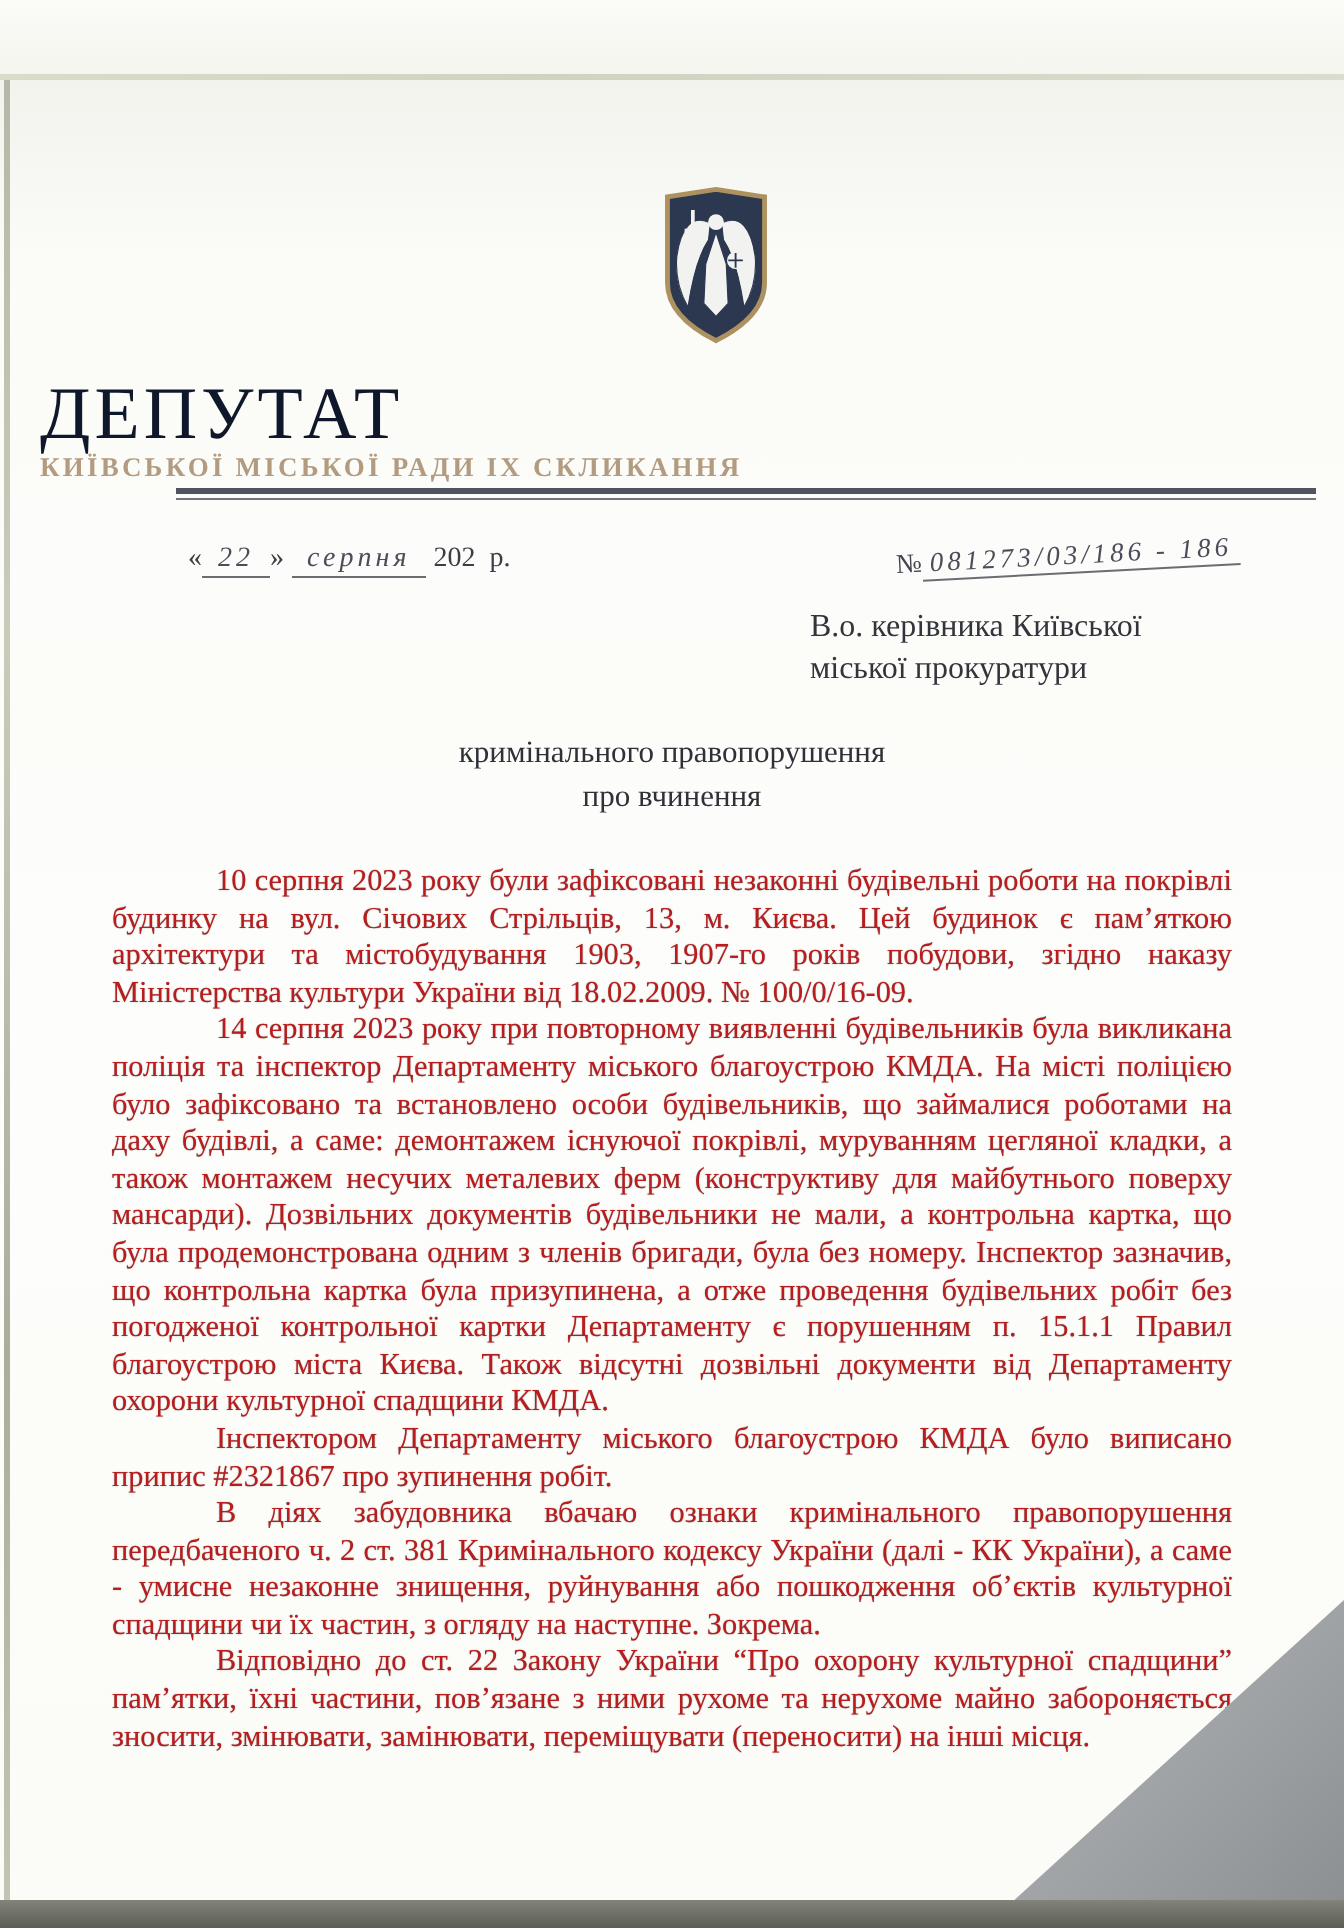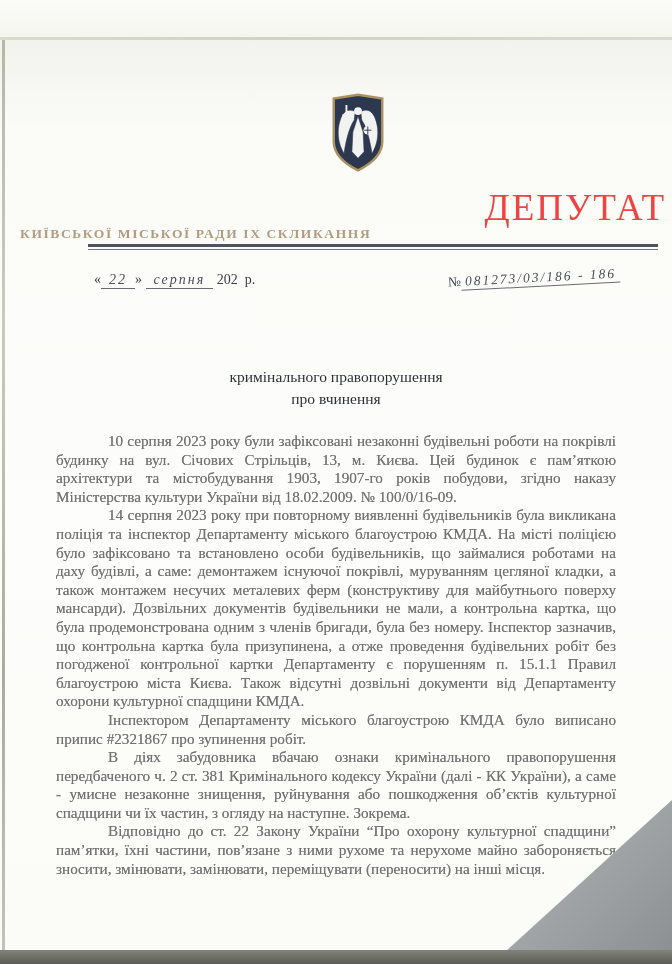--- a/index.html
+++ b/index.html
@@ -22,22 +22,22 @@
   .corner-triangle{
     position:absolute;left:505px;top:800px;width:167px;height:152px;
     clip-path:polygon(100% 0%,100% 100%,0% 100%);
     background:linear-gradient(135deg,#b9bbbc 0%,#a3a6a8 45%,#8d9092 100%);
   }
   .bottom-strip{position:absolute;left:0;top:950px;width:672px;height:14px;
     background:linear-gradient(180deg,#82847c,#5b5d55);}
   
   .emblem{position:absolute;left:330px;top:92px;}
   .doc-title{
-    position:absolute;left:36px;top:186px;width:630px;text-align:right;
-    font-size:37px;letter-spacing:2px;color:#ef4444;font-weight:400;
+    position:absolute;left:20px;top:186px;width:630px;text-align:left;
+    font-size:37px;letter-spacing:2px;color:#0f172a;font-weight:400;
   }
   .doc-subtitle{
     position:absolute;left:20px;top:226px;width:630px;text-align:left;
     font-size:13.5px;letter-spacing:1.6px;color:#b39b80;font-weight:700;
   }
   .double-rule{
     position:absolute;left:88px;top:244px;width:570px;height:2px;
     border-top:3px solid #50545e;border-bottom:1px solid #70747c;
   }
   
@@ -49,21 +49,21 @@
   .number-line .blank{padding:0 4px;}
   
   .addressee{position:absolute;left:405px;top:303px;font-size:16px;line-height:21px;color:#33353c;}
   
   .title-block{position:absolute;left:56px;top:364px;width:560px;text-align:center;color:#2f3138;}
   .title-block .t1{font-size:16.5px;font-weight:700;letter-spacing:.5px;}
   .title-block .t2{font-size:15.5px;line-height:19px;margin-top:3px;}
   
   .body-text{
     position:absolute;left:56px;top:432px;width:560px;
-    font-size:15.2px;line-height:18.6px;color:#737373;text-align:justify;
+    font-size:15.2px;line-height:18.6px;color:#b91c1c;text-align:justify;
     text-shadow:0 0 .6px rgba(43,44,50,.5);
   }
   .body-text p{margin:0;text-indent:52px;}
 </style>
 </head>
 <body>
 
 <div id="stage">
 
   <div class="top-strip"></div>
@@ -99,20 +99,24 @@
   <div class="date-line">
     <span>«</span><span class="blank hw">22</span><span>»</span>
     <span class="blank hw">серпня</span>
     <span>202</span>&nbsp;
     <span>р.</span>
   </div>
   <div class="number-line">
     <span>№</span><span class="blank hw">081273/03/186 - 186</span>
   </div>
 
+  <div class="addressee">
+    <div>В.о. керівника Київської</div>
+    <div>міської прокуратури</div>
+  </div>
 
   <div class="title-block">
     <div class="t2">кримінального правопорушення</div>
     <div class="t2">про вчинення</div>
   </div>
 
   <div class="body-text">
     <p>10 серпня 2023 року були зафіксовані незаконні будівельні роботи на покрівлі будинку на вул. Січових Стрільців, 13, м. Києва. Цей будинок є пам’яткою архітектури та містобудування 1903, 1907-го років побудови, згідно наказу Міністерства культури України від 18.02.2009. № 100/0/16-09.</p>
     <p>14 серпня 2023 року при повторному виявленні будівельників була викликана поліція та інспектор Департаменту міського благоустрою КМДА. На місті поліцією було зафіксовано та встановлено особи будівельників, що займалися роботами на даху будівлі, а саме: демонтажем існуючої покрівлі, муруванням цегляної кладки, а також монтажем несучих металевих ферм (конструктиву для майбутнього поверху мансарди). Дозвільних документів будівельники не мали, а контрольна картка, що була продемонстрована одним з членів бригади, була без номеру. Інспектор зазначив, що контрольна картка була призупинена, а отже проведення будівельних робіт без погодженої контрольної картки Департаменту є порушенням п. 15.1.1 Правил благоустрою міста Києва. Також відсутні дозвільні документи від Департаменту охорони культурної спадщини КМДА.</p>
     <p>Інспектором Департаменту міського благоустрою КМДА було виписано припис #2321867 про зупинення робіт.</p>

